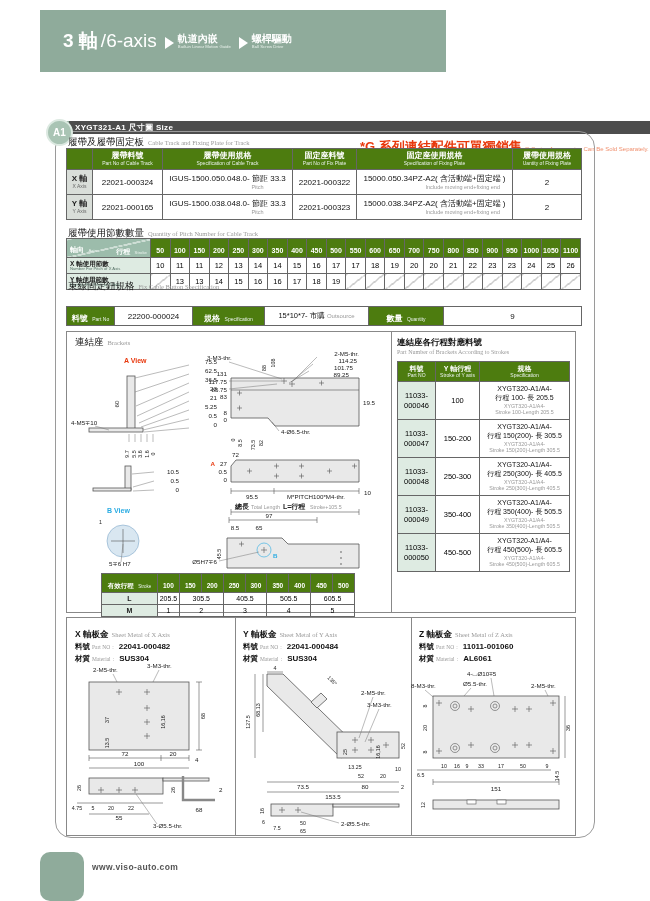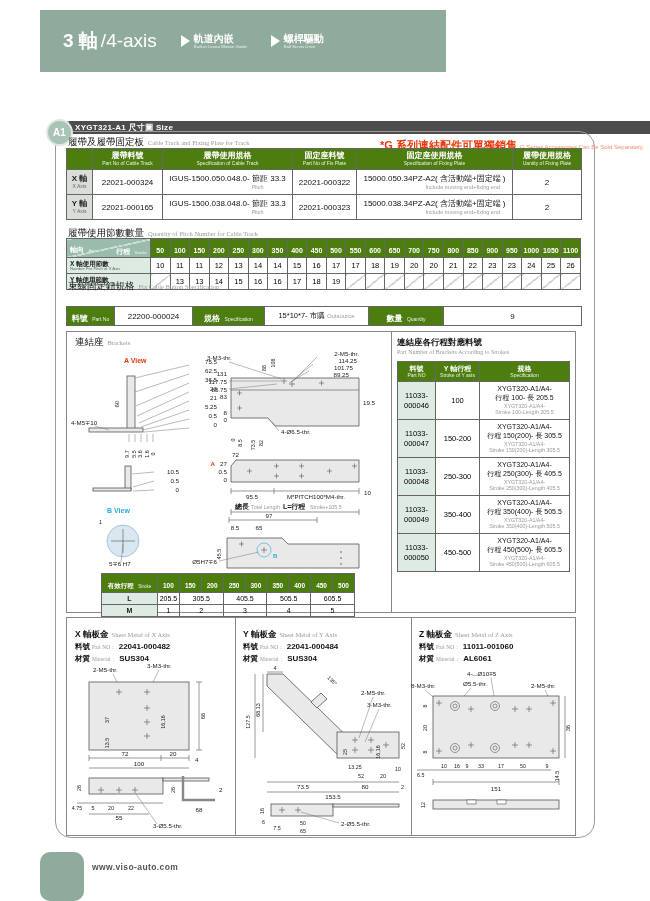--- a/index.html
+++ b/index.html
@@ -5,39 +5,39 @@
   * { margin:0; padding:0; box-sizing:border-box; }
   html,body { width:650px; height:901px; }
   body { position:relative; font-family:"Liberation Sans",sans-serif; background:#fff; overflow:hidden; }
   .abs { position:absolute; }
 
   
   .banner { left:40px; top:10px; width:406px; height:62px; background:#8FAB9B; display:flex; align-items:center; padding-left:16px; }
   .banner .model { color:#fff; font-size:27px; font-weight:bold; }
   .banner .axis-cn { color:#fff; font-size:19px; font-weight:bold; margin-left:7px; white-space:nowrap; }
   .banner .axis-en { color:#fff; font-size:19px; margin-left:3px; white-space:nowrap; }
-  .feature { display:flex; align-items:center; margin-left:24px; }
+  .feature { display:flex; align-items:flex-end; margin-left:8px; }
   .tri { width:0; height:0; border-left:9px solid #fff; border-top:6px solid transparent; border-bottom:6px solid transparent; margin-right:4px; }
   .feature .cn { color:#fff; font-size:10px; font-weight:bold; line-height:1.2; white-space:nowrap; }
   .feature .en { color:#E9F1EB; font-size:4.3px; line-height:1.1; white-space:nowrap; }
 
   
   .size-bar { left:57px; top:121px; width:649px; height:13px; background:#4D4D4D; display:flex; align-items:center; }
   .size-bar .sq { width:12px; height:13px; background:#8FAB9B; }
   .size-bar .txt { color:#fff; font-size:8px; font-weight:bold; margin-left:6px; letter-spacing:.3px; }
 
   
   .main-box { left:55px; top:131px; width:540px; height:707px; border:1.5px solid #9a9a9a; border-radius:16px; }
   .badge { left:46px; top:119px; width:27px; height:27px; border-radius:50%; background:#A9C4B4; border:2px solid #DCE9E1; color:#fff; font-weight:bold; font-size:10px; display:flex; align-items:center; justify-content:center; }
 
   .sec-title { display:flex; align-items:baseline; white-space:nowrap; }
   .sec-title .cn { font-size:9.5px; font-weight:normal; color:#111; }
   .sec-title .en { font-size:6.5px; color:#999; margin-left:4px; font-family:"Liberation Serif",serif; }
   .note { display:flex; align-items:baseline; white-space:nowrap; }
-  .note .cn { color:#E8380D; font-size:11px; font-weight:bold;margin-left:20px; }
+  .note .cn { color:#E8380D; font-size:13px; font-weight:bold; }
   .note .en { color:#F0906F; font-size:6px; margin-left:3px; }
 
   table { border-collapse:collapse; table-layout:fixed; }
   td { border:1px solid #666; overflow:hidden; padding:0; vertical-align:middle; }
   .gh { background:#4d7c0f; color:#fff; text-align:center; }
   .gh .cn { font-size:8px; font-weight:bold; line-height:1.2; }
   .gh .en { font-size:5px; color:#EAF2ED; line-height:1.1; }
   .lg { background:#DEEBE2; }
   .axis-cell { background:#D9DED9; text-align:center; }
   .axis-cell .cn { font-size:8px; font-weight:bold; line-height:1.05; color:#222; }
@@ -97,21 +97,21 @@
   svg line, svg path, svg polyline, svg polygon, svg rect, svg circle { stroke:#555; stroke-width:.6; fill:none; }
   .shape { fill:#E9E9E9; stroke:#555; stroke-width:.8; }
   .ldr { stroke:#777; stroke-width:.5; }
   .cyl { stroke:#29ABE2; }
 </style>
 </head>
 <body>
 
 <div class="abs banner">
   <span class="axis-cn">3 軸</span>
-  <span class="axis-en">/4-axis</span>
+  <span class="axis-en">/6-axis</span>
   <div class="feature">
     <span class="tri"></span>
     <span>
       <div class="cn">軌道內嵌</div>
       <div class="en">Built-in Linear Motion Guide</div>
     </span>
   </div>
   <div class="feature">
     <span class="tri"></span>
     <span>

